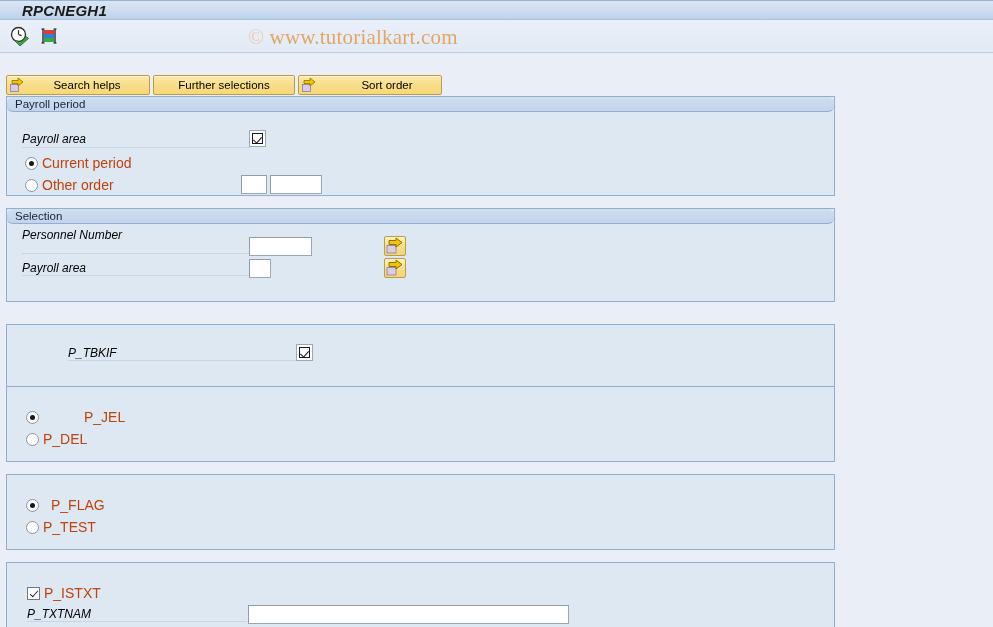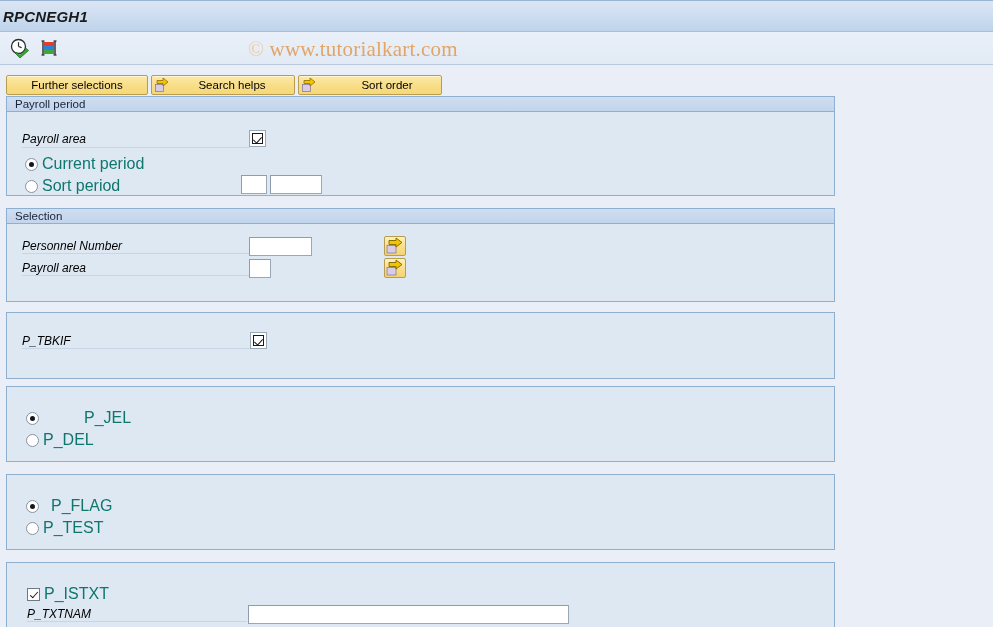--- a/index.html
+++ b/index.html
@@ -12,28 +12,28 @@
     background: #eaeff7;
     font-family: "Liberation Sans", sans-serif;
     font-size: 12px;
     color: #000000;
     overflow: hidden;
     position: relative;
   }
 
   
   #titlebar {
-    height: 32px;
+    height: 20px;
     background: linear-gradient(to bottom, #dbe6f4 0%, #cfdef0 45%, #bed3ea 100%);
     border-top: 1px solid #9ab3d2;
     border-bottom: 1px solid #a8bedb;
     box-sizing: border-box;
     display: flex;
     align-items: center;
-    padding-left: 3px;
+    padding-left: 22px;
   }
   #titlebar .title-text {
     font-size: 15px;
     font-weight: bold;
     font-style: italic;
     color: #1b1b1b;
     letter-spacing: 0.2px;
   }
 
   
@@ -120,20 +120,21 @@
   }
   .panel-header {
     height: 15px;
     background: linear-gradient(to bottom, #cfdef0 0%, #c3d5ec 100%);
     border-bottom: 1px solid #8fafd1;
     font-size: 11.5px;
     color: #16233a;
     padding-left: 8px;
     line-height: 15px;
     box-sizing: border-box;
+    border-radius: 6px;
   }
   .panel-body {
     position: relative;
   }
 
   
   .frow {
     position: absolute;
     display: flex;
     align-items: center;
@@ -238,22 +239,22 @@
     content: "";
     position: absolute;
     left: 3px;
     top: 3px;
     width: 5px;
     height: 5px;
     border-radius: 50%;
     background: #14181d;
   }
   .radio-label {
-    font-size: 16px;
-    color: #0f766e;
+    font-size: 14px;
+    color: #c2410c;
     white-space: nowrap;
   }
 
   
   .msbtn {
     width: 22px;
     height: 20px;
     background: linear-gradient(to bottom, #fdf0bb 0%, #f8dd87 60%, #f4d371 100%);
     border: 1px solid #b99c4e;
     border-radius: 2px;
@@ -295,34 +296,34 @@
   </div>
 
   <div id="watermark">
     <span class="copy">©</span>
     <span>www.tutorialkart.com</span>
   </div>
 </div>
 
 <div id="buttonrow">
 
-  <div class="sapbtn w1">
-    <span class="lbl">Further selections</span>
-  </div>
-
   <div class="sapbtn w2">
     <span class="btn-arrow">
       <svg width="16" height="16" viewBox="0 0 16 16">
         <rect x="1.5" y="7.5" width="8" height="7" fill="#d9cce6" stroke="#8b7ca1" stroke-width="0.8"></rect>
         <path d="M3 3.5 L9 3.5 L9 1 L14 5 L9 9 L9 6.5 L3 6.5 Z" fill="#f5c400" stroke="#8a6f00" stroke-width="0.8" stroke-linejoin="round"></path>
       </svg>
     </span>
     <span class="lbl">Search helps</span>
   </div>
 
+  <div class="sapbtn w1">
+    <span class="lbl">Further selections</span>
+  </div>
+
   <div class="sapbtn w3">
     <span class="btn-arrow">
       <svg width="16" height="16" viewBox="0 0 16 16">
         <rect x="1.5" y="7.5" width="8" height="7" fill="#d9cce6" stroke="#8b7ca1" stroke-width="0.8"></rect>
         <path d="M3 3.5 L9 3.5 L9 1 L14 5 L9 9 L9 6.5 L3 6.5 Z" fill="#f5c400" stroke="#8a6f00" stroke-width="0.8" stroke-linejoin="round"></path>
       </svg>
     </span>
     <span class="lbl">Sort order</span>
   </div>
 </div>
@@ -337,34 +338,34 @@
     </div>
     <div style="position:absolute; left:242px; top:18px;" class="sapcheckbtn"></div>
 
     <div class="radio-row" style="position:absolute; left:18px; top:43px;">
       <span class="sapradio on"></span>
       <span class="radio-label">Current period</span>
     </div>
 
     <div class="radio-row" style="position:absolute; left:18px; top:65px;">
       <span class="sapradio"></span>
-      <span class="radio-label">Sort period</span>
+      <span class="radio-label">Other order</span>
     </div>
 
     <input class="sapinput" style="position: absolute; left: 234px; top: 63px; width: 26px;" value="">
     <input class="sapinput" style="position: absolute; left: 263px; top: 63px; width: 52px;" value="">
   </div>
 </div>
 
 <div class="panel" style="top:208px; height:94px;">
   <div class="panel-header">Selection</div>
   <div class="panel-body" style="height:61px;">
 
     <div class="labelline" style="left:15px; top:29px; width:228px;"></div>
-    <div class="frow" style="left:15px; top:15px;">
+    <div class="frow" style="left:15px; top:4px;">
       <span class="flabel">Personnel Number</span>
     </div>
     <input class="sapinput" style="position: absolute; left: 242px; top: 13px; width: 63px;" value="">
     <div class="msbtn" style="position:absolute; left:377px; top:12px;">
       <svg width="20" height="18" viewBox="0 0 20 18">
         <rect x="2" y="8.5" width="9" height="7.5" fill="#d9cce6" stroke="#8b7ca1" stroke-width="0.8"></rect>
         <path d="M4 3.5 L11 3.5 L11 1 L17 5.5 L11 10 L11 7.5 L4 7.5 Z" fill="#f5c400" stroke="#7d6400" stroke-width="0.9" stroke-linejoin="round"></path>
       </svg>
     </div>
 
@@ -375,21 +376,21 @@
     <input class="sapinput" style="position: absolute; left: 242px; top: 35px; width: 22px;" value="">
     <div class="msbtn" style="position:absolute; left:377px; top:34px;">
       <svg width="20" height="18" viewBox="0 0 20 18">
         <rect x="2" y="8.5" width="9" height="7.5" fill="#d9cce6" stroke="#8b7ca1" stroke-width="0.8"></rect>
         <path d="M4 3.5 L11 3.5 L11 1 L17 5.5 L11 10 L11 7.5 L4 7.5 Z" fill="#f5c400" stroke="#7d6400" stroke-width="0.9" stroke-linejoin="round"></path>
       </svg>
     </div>
   </div>
 </div>
 
-<div class="panel" style="top:312px; height:67px;">
+<div class="panel" style="top:324px; height:67px;padding-left:46px;">
   <div class="panel-body" style="height:50px;">
     <div class="labelline" style="left:15px; top:35px; width:229px;"></div>
     <div class="frow" style="left:15px; top:21px;">
       <span class="flabel">P_TBKIF</span>
     </div>
     <div class="sapcheckbtn" style="position:absolute; left:243px; top:19px;"></div>
   </div>
 </div>
 
 <div class="panel" style="top:386px; height:76px;">

